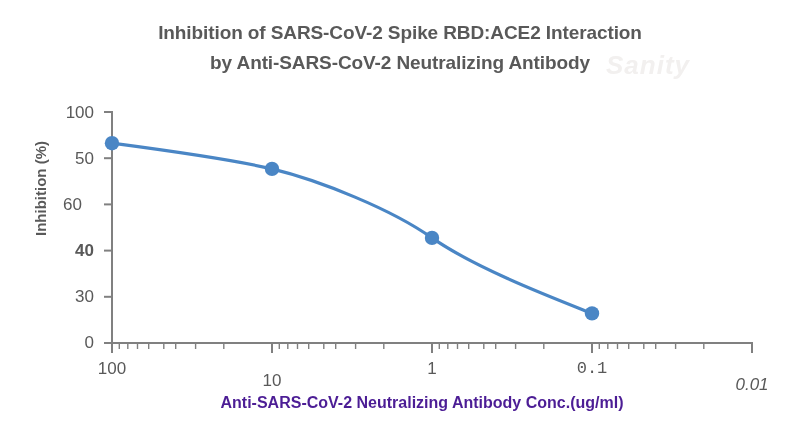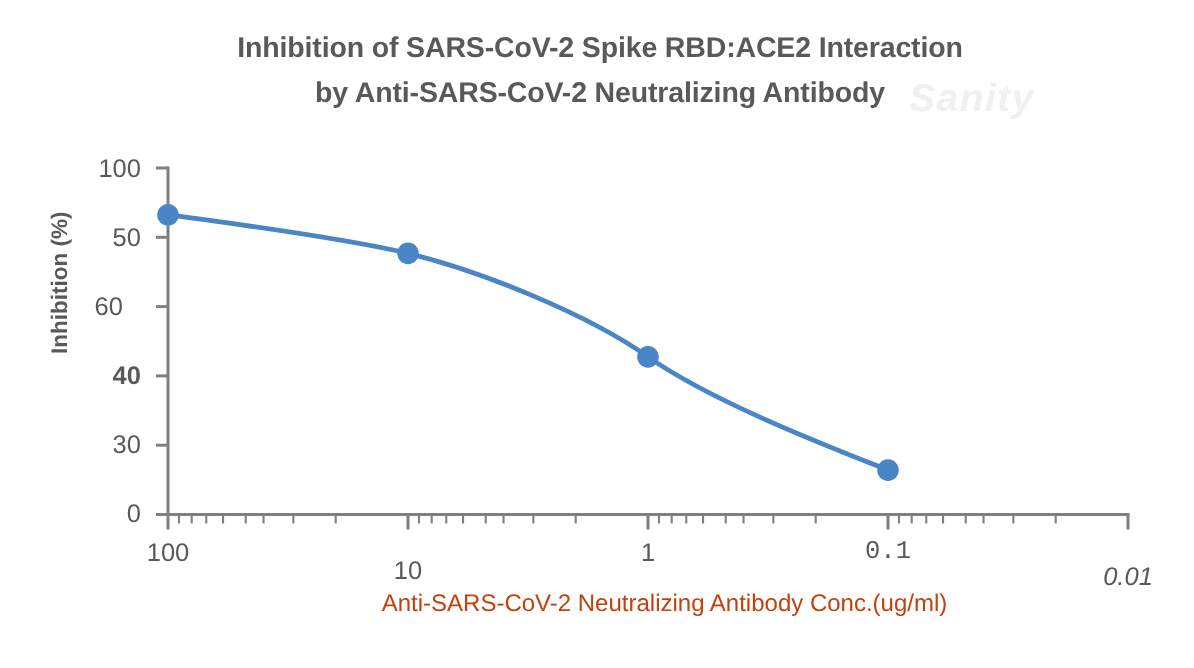--- a/index.html
+++ b/index.html
@@ -82,27 +82,27 @@
     width: 200px;
     text-align: center;
     font-size: 15px;
     font-weight: bold;
     color: #595959;
     transform: rotate(-90deg);
     transform-origin: center center;
   }
   #xlabel {
     position: absolute;
-    left: 113px;
+    left: 92px;
     top: 394px;
     width: 660px;
     text-align: center;
     font-size: 16px;
-    font-weight: normal;
-    color: #c2410c;
+    font-weight: bold;
+    color: #4c1d95;
   }
 </style>
 </head>
 <body>
 
 <div id="page">
 
   <div id="chart-title">Inhibition of SARS-CoV-2 Spike RBD:ACE2 Interaction
 by Anti-SARS-CoV-2 Neutralizing Antibody</div>
 

